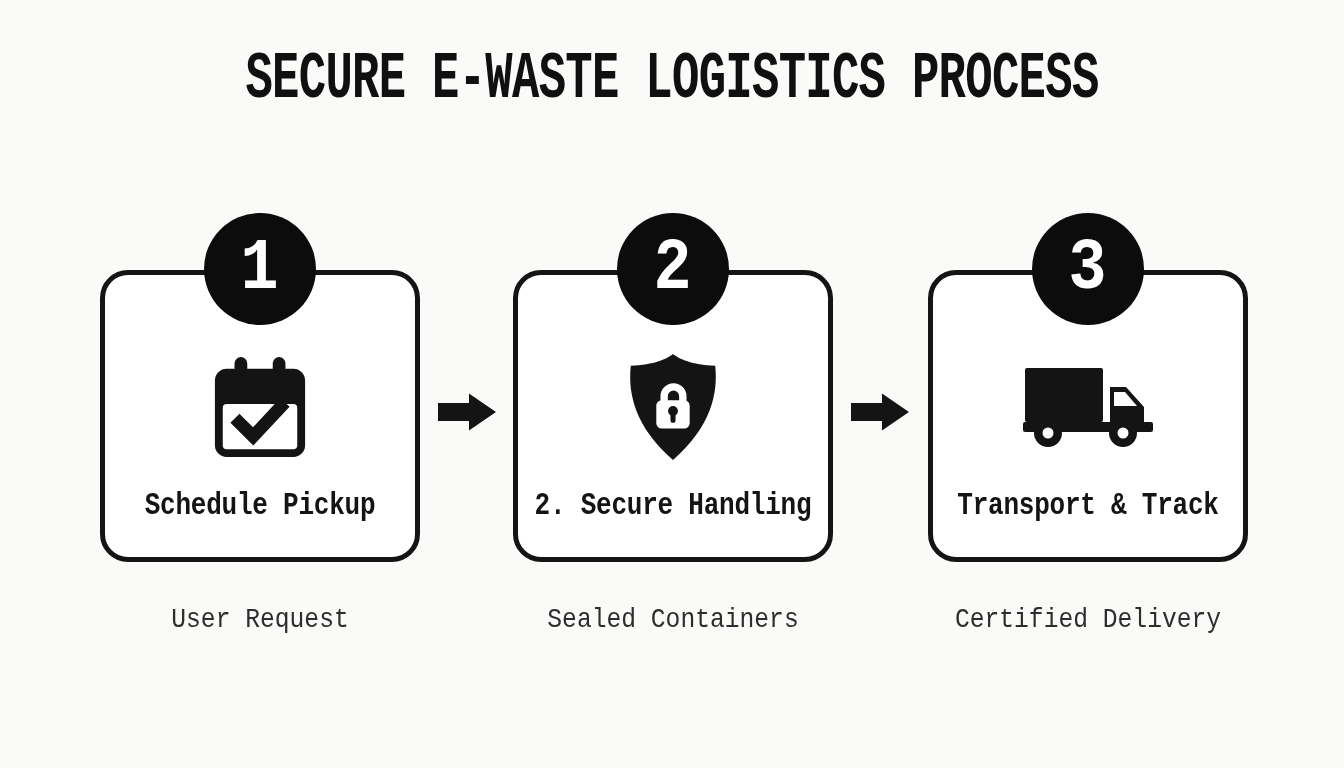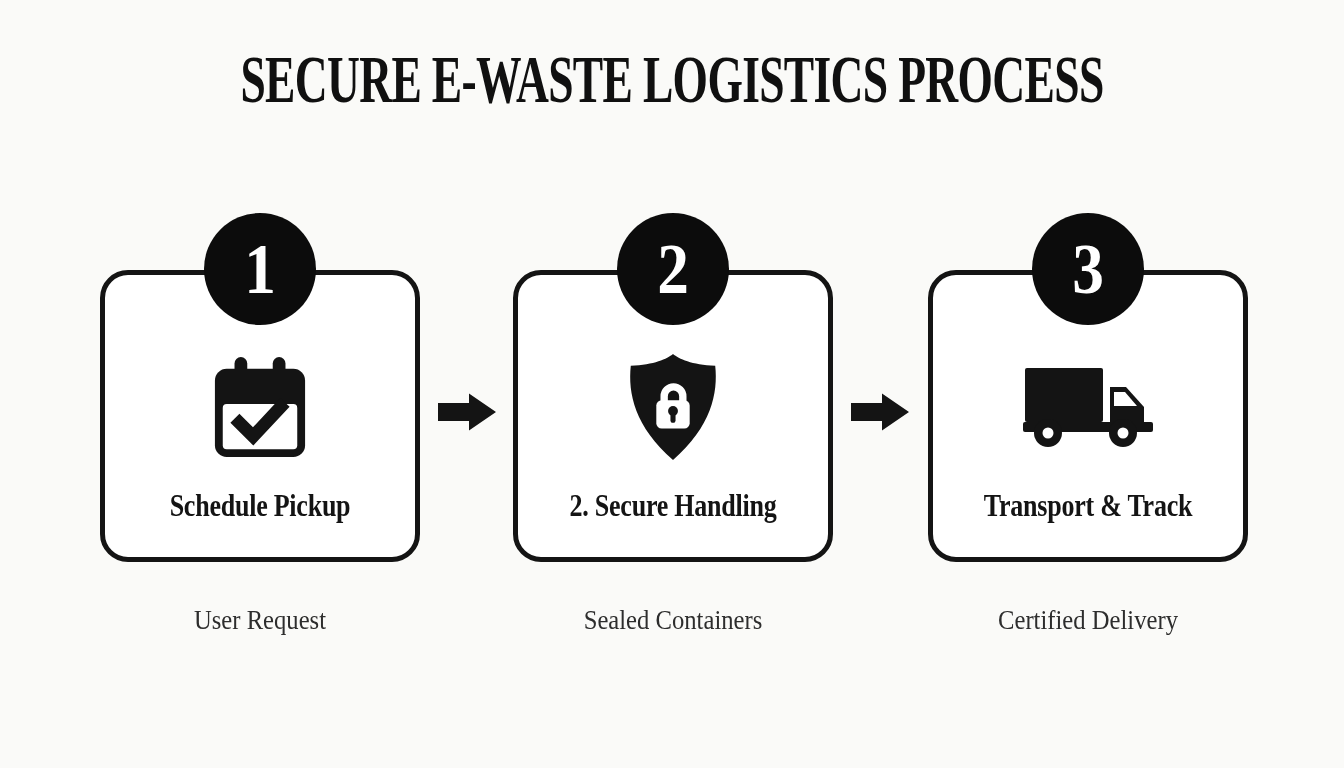--- a/index.html
+++ b/index.html
@@ -2,21 +2,21 @@
 <html><head>
 <meta charset="utf-8">
 <style>
   html, body { margin: 0; padding: 0; }
   .stage {
     position: relative;
     width: 1344px;
     height: 768px;
     background: #fafaf8;
     overflow: hidden;
-    font-family: Liberation Serif, serif;
+    font-family: Liberation Mono, monospace;
     color: #141414;
   }
   .title {
     position: absolute;
     top: 46px;
     left: 0;
     width: 100%;
     margin: 0;
     text-align: center;
     font-size: 67px;

